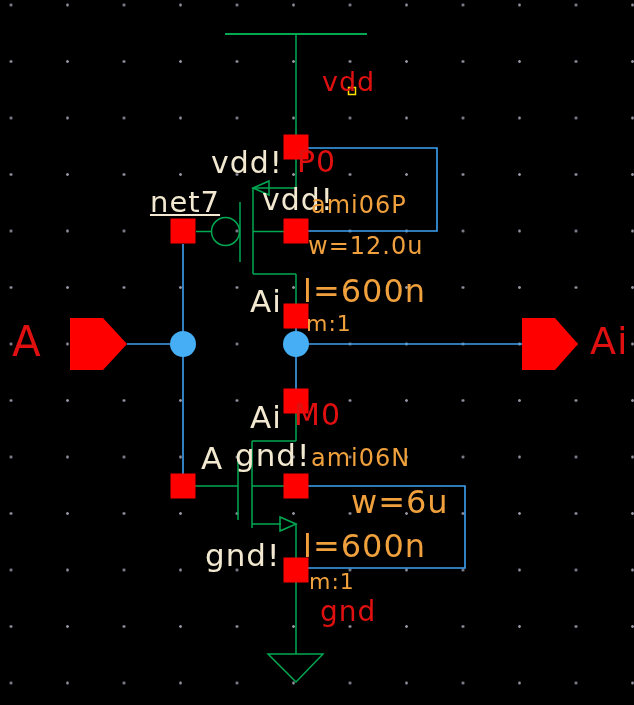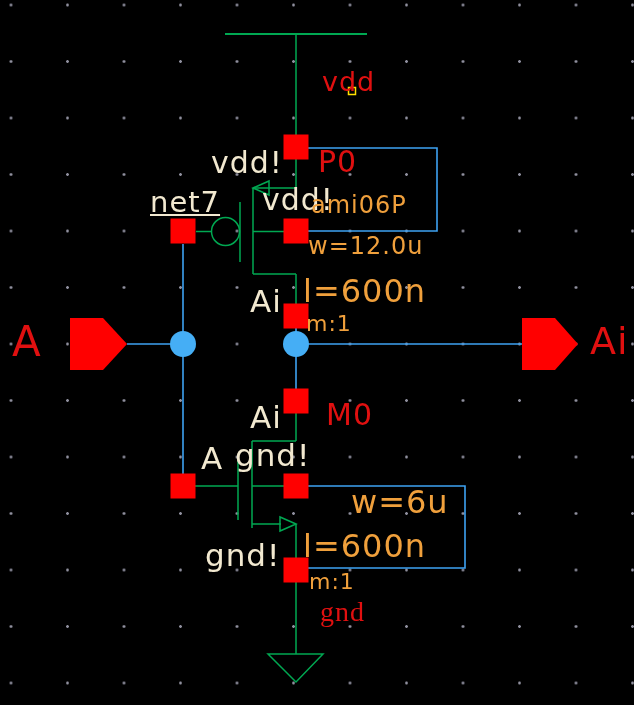--- a/index.html
+++ b/index.html
@@ -86,36 +86,37 @@
     <rect class="sq" x="283.5" y="473.5" width="25" height="25"></rect>
     <rect class="sq" x="283.5" y="557.5" width="25" height="25"></rect>
 
     <polygon class="port" points="70,318 103,318 127,344 103,370 70,370"></polygon>
     <polygon class="port" points="522,318 555,318 578,344 555,370 522,370"></polygon>
 
     <rect class="ymk" x="348.5" y="87.5" width="7" height="7"></rect>
   </svg>
 
   <div class="lbl t-red" style="left:322px;top:68px;font-size:27px;">vdd</div>
-  <div class="lbl t-red" style="left:318px;top:147px;font-size:30px;">P0</div>
+  <div class="lbl t-red" style="left:297px;top:147px;font-size:30px;">P0</div>
   <div class="lbl t-white" style="left:211px;top:148px;font-size:30px;">vdd!</div>
   <div class="lbl t-white" style="left:150px;top:188px;font-size:29px;text-decoration:underline;">net7</div>
   <div class="lbl t-white" style="left:262px;top:185px;font-size:30px;">vdd!</div>
   <div class="lbl t-orange" style="left:311px;top:193px;font-size:24px;">ami06P</div>
   <div class="lbl t-orange" style="left:308px;top:234px;font-size:24px;">w=12.0u</div>
   <div class="lbl t-orange" style="left:303px;top:275px;font-size:32px;">l=600n</div>
   <div class="lbl t-orange" style="left:306px;top:313px;font-size:22px;">m:1</div>
   <div class="lbl t-white" style="left:250px;top:286px;font-size:31px;">Ai</div>
 
   <div class="lbl t-red" style="left:12px;top:321px;font-size:42px;">A</div>
   <div class="lbl t-red" style="left:590px;top:322px;font-size:38px;">Ai</div>
 
   <div class="lbl t-white" style="left:250px;top:402px;font-size:31px;">Ai</div>
-  <div class="lbl t-red" style="left:326px;top:400px;font-size:30px;text-align:right;">M0</div>
+  <div class="lbl t-red" style="left:294px;top:400px;font-size:30px;text-align:right;">M0</div>
   <div class="lbl t-white" style="left:201px;top:443px;font-size:31px;">A</div>
   <div class="lbl t-white" style="left:235px;top:440px;font-size:31px;">gnd!</div>
+  <div class="lbl t-orange" style="left:311px;top:446px;font-size:24px;">ami06N</div>
   <div class="lbl t-orange" style="left:308px;top:486px;font-size:32px;margin-left:43px;">w=6u</div>
   <div class="lbl t-orange" style="left:303px;top:530px;font-size:32px;">l=600n</div>
   <div class="lbl t-orange" style="left:309px;top:571px;font-size:22px;">m:1</div>
   <div class="lbl t-white" style="left:205px;top:540px;font-size:31px;">gnd!</div>
 
-  <div class="lbl t-red" style="left:320px;top:598px;font-size:28px;font-family:Liberation Serif, serif;">gnd</div>
+  <div class="lbl t-red" style="left:320px;top:598px;font-size:28px;">gnd</div>
 </div>
 
 </body></html>

